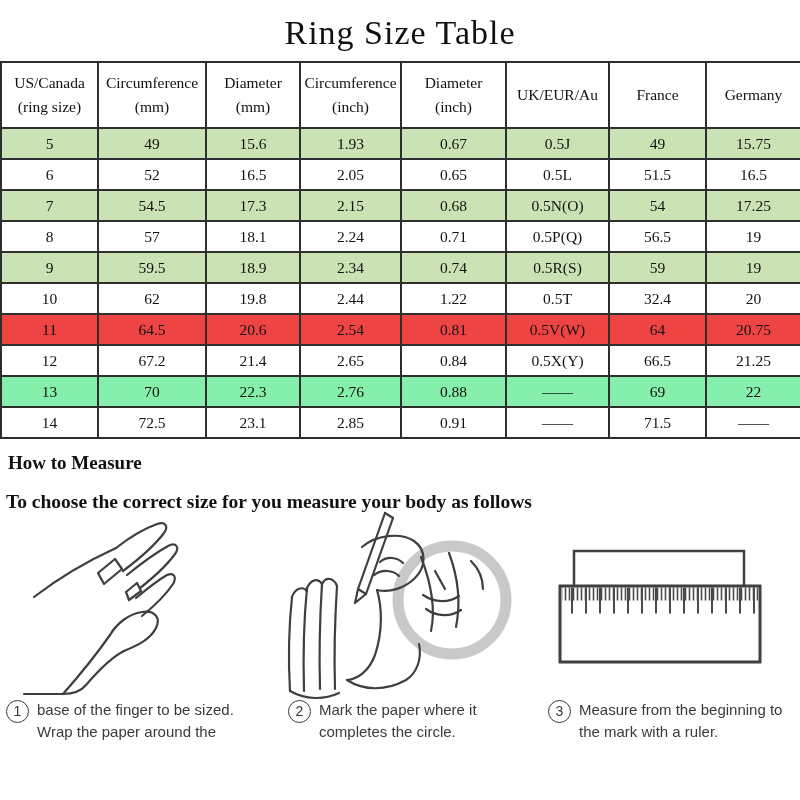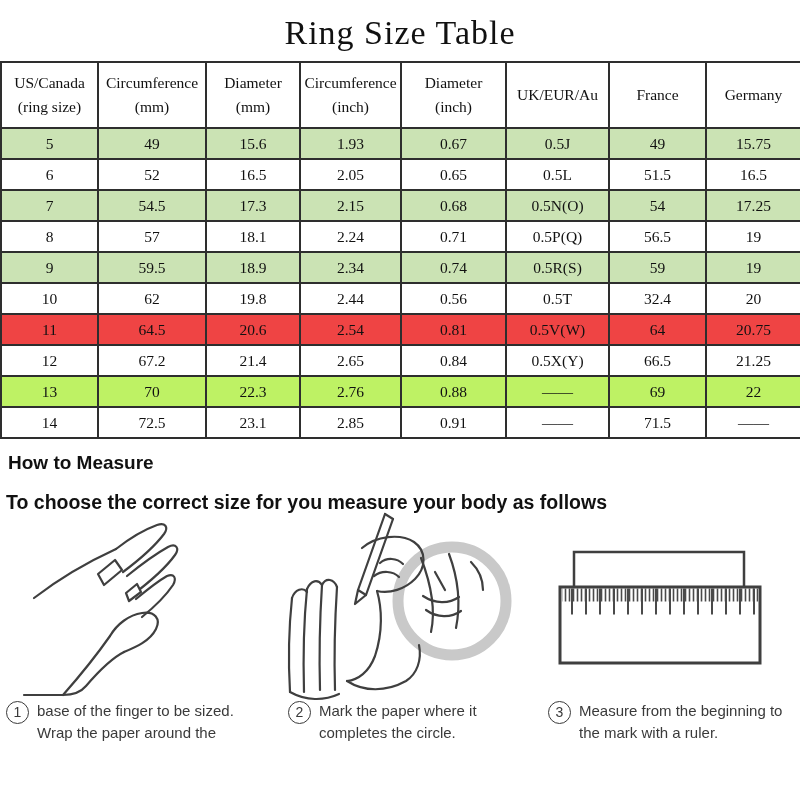--- a/index.html
+++ b/index.html
@@ -15,25 +15,25 @@
     width:800px;border-collapse:collapse;table-layout:fixed;
   }
   table.ring-table th, table.ring-table td{
     border:2px solid #2e2e2e;text-align:center;vertical-align:middle;
     font-size:15.5px;padding:0;overflow:hidden;
   }
   table.ring-table th{height:64px;font-weight:normal;}
   table.ring-table th div{line-height:1.55;}
   table.ring-table td{height:29px;}
   .measure-heading{
-    font-family:Liberation Sans, sans-serif;
+    font-family:Liberation Serif, serif;
     font-size:19px;font-weight:bold;margin:13px 0 0 8px;
   }
   .measure-subtitle{
-    font-family:Liberation Sans, sans-serif;
+    font-family:Liberation Serif, serif;
     font-size:19.5px;font-weight:bold;margin:17px 0 0 6px;white-space:nowrap;
   }
   .illustrations{position:relative;height:184px;}
   .illustrations svg{position:absolute;}
   #illo-1{left:18px;top:2px;}
   #illo-2{left:254px;top:-8px;}
   #illo-3{left:528px;top:16px;}
   .steps{position:relative;height:60px;margin-top:2px;}
   .step{
     position:absolute;top:0;display:flex;gap:8px;align-items:flex-start;
@@ -149,21 +149,21 @@
           <td>0.74</td>
           <td>0.5R(S)</td>
           <td>59</td>
           <td>19</td>
         </tr>
         <tr>
           <td>10</td>
           <td>62</td>
           <td>19.8</td>
           <td>2.44</td>
-          <td>0.56</td>
+          <td>1.22</td>
           <td>0.5T</td>
           <td>32.4</td>
           <td>20</td>
         </tr>
         <tr style="background: #ef4444;">
           <td>11</td>
           <td>64.5</td>
           <td>20.6</td>
           <td>2.54</td>
           <td>0.81</td>
@@ -174,21 +174,21 @@
         <tr>
           <td>12</td>
           <td>67.2</td>
           <td>21.4</td>
           <td>2.65</td>
           <td>0.84</td>
           <td>0.5X(Y)</td>
           <td>66.5</td>
           <td>21.25</td>
         </tr>
-        <tr style="background: #bef264;">
+        <tr style="background: #86efac;">
           <td>13</td>
           <td>70</td>
           <td>22.3</td>
           <td>2.76</td>
           <td>0.88</td>
           <td>——</td>
           <td>69</td>
           <td>22</td>
         </tr>
         <tr>

